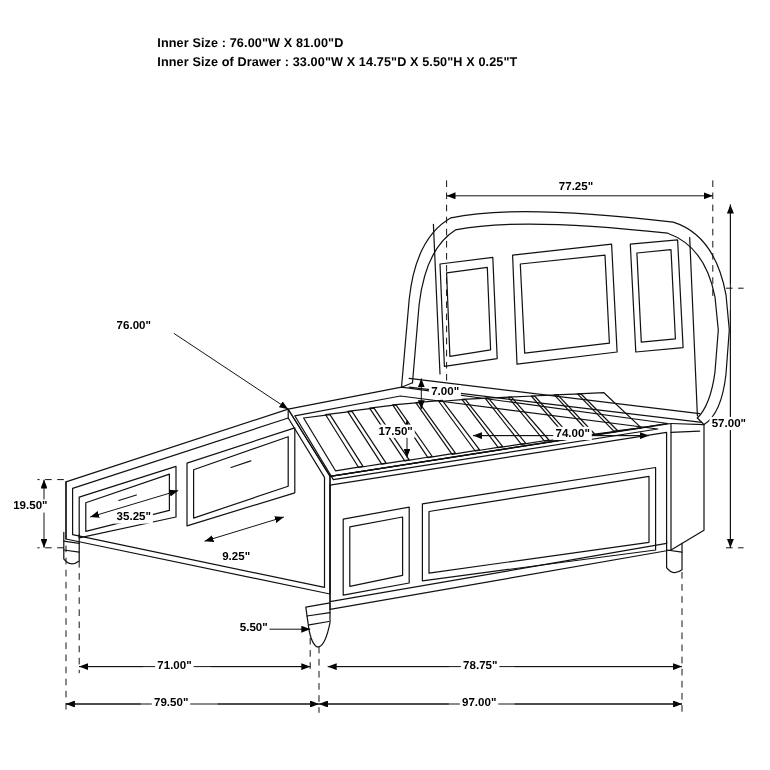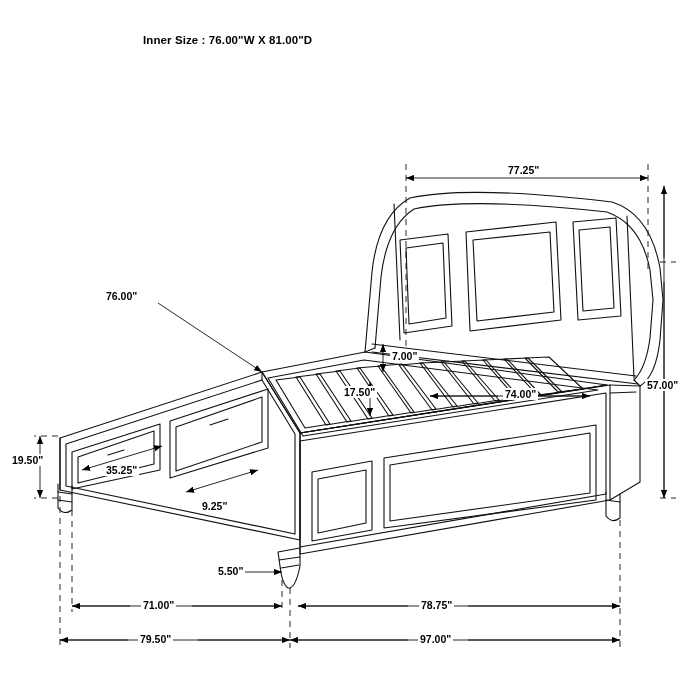--- a/index.html
+++ b/index.html
@@ -50,20 +50,21 @@
     line-height: 12px;
   }
 </style>
 </head>
 <body>
 
 <div id="stage">
 
   <div class="header-note">
     <div>Inner Size : 76.00"W X 81.00"D</div>
+    <div>Inner Size of Drawer : 33.00"W X 14.75"D X 5.50"H X 0.25"T</div>
   </div>
 
   <svg class="diagram" viewBox="0 0 700 700">
     <defs>
       <marker id="arrH" markerWidth="9" markerHeight="7" refX="9" refY="3.5" orient="auto">
         <polygon points="0 0, 9 3.5, 0 7" fill="#000"></polygon>
       </marker>
       <marker id="arrHs" markerWidth="9" markerHeight="7" refX="0" refY="3.5" orient="auto">
         <polygon points="9 0, 0 3.5, 9 7" fill="#000"></polygon>
       </marker>

